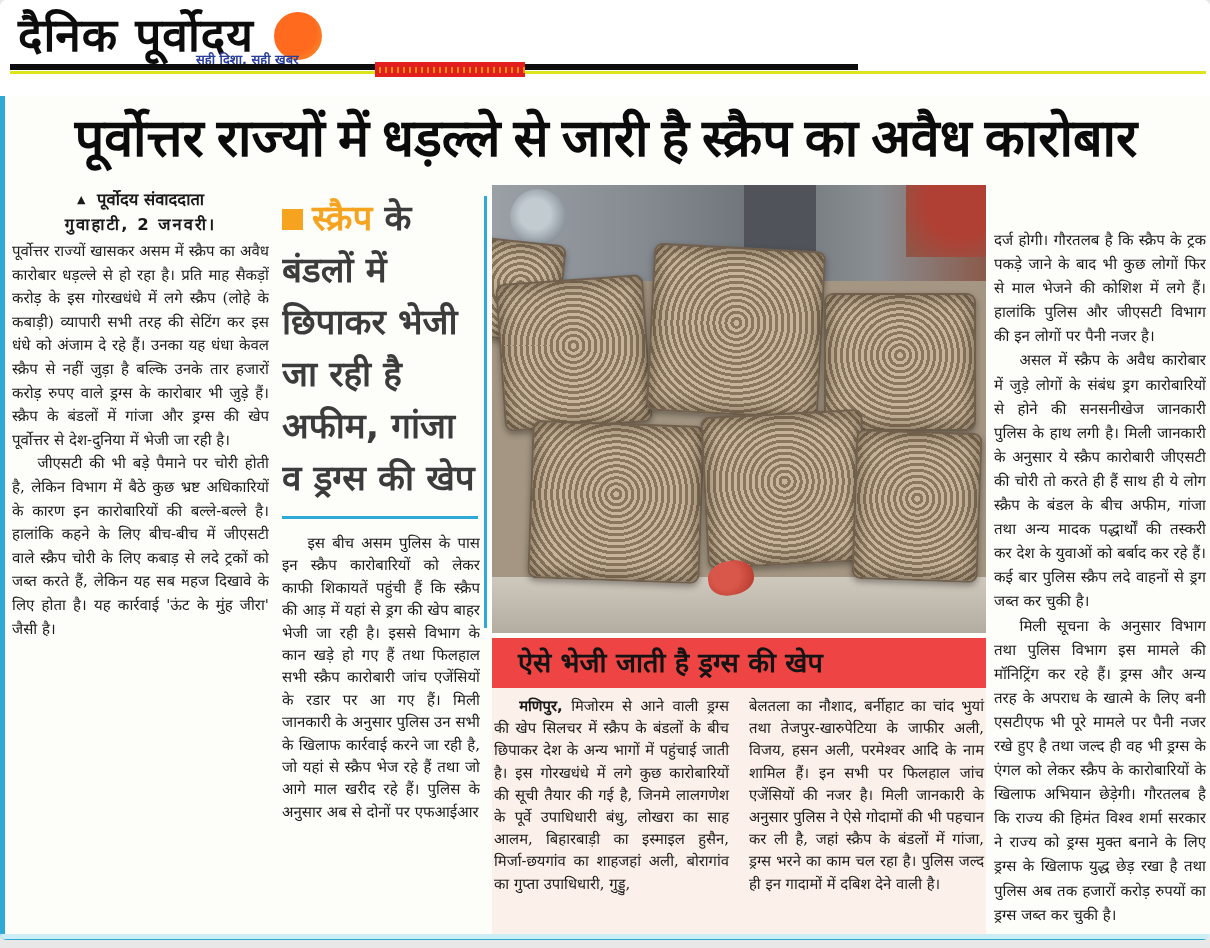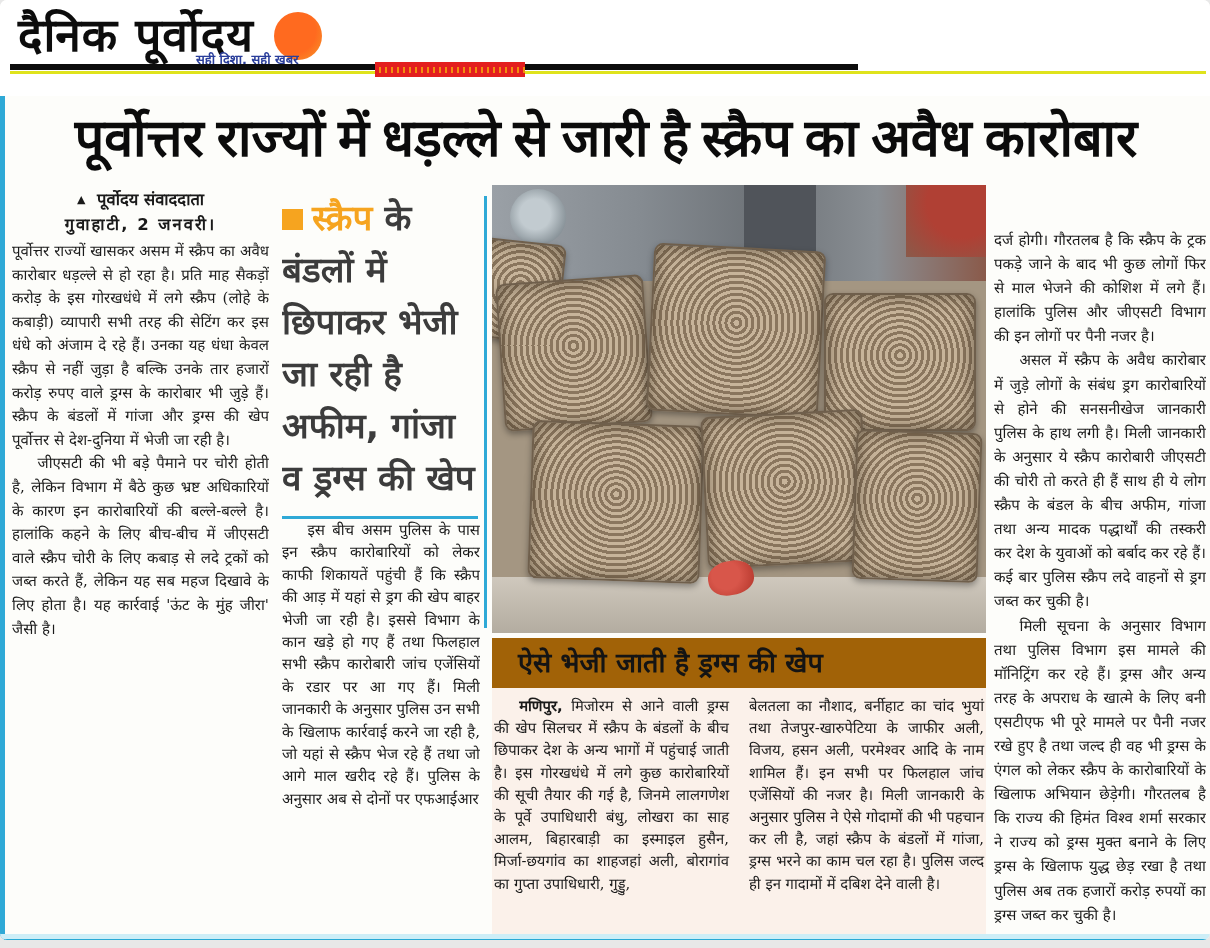--- a/index.html
+++ b/index.html
@@ -44,21 +44,21 @@
   .dateline { text-align:center; font-weight:700; font-size:16.5px; line-height:26px;
               font-family:"DejaVu Sans", sans-serif; letter-spacing:2px; margin-bottom:2px; }
 
   
   .col-stand { position:absolute; left:282px; top:192px; width:198px; height:742px; overflow:hidden; }
   .standfirst { font-family:"DejaVu Sans", sans-serif; font-weight:800; font-size:35px;
                 line-height:52px; color:#3c3c3c; }
   .sf-bullet { display:inline-block; width:21px; height:21px; background:#f6a41f; margin-right:9px; }
   .sf-hl { color:#f6a41f; }
   .stand-rule { margin-top:12px; width:196px; height:3px; background:#2fa9d6; }
-  .stand-body { font-size:15px; line-height:22.4px; text-align:justify; }
+  .stand-body { margin-top:13px; font-size:15px; line-height:22.4px; text-align:justify; }
   .vline { position:absolute; left:484px; top:196px; width:3px; height:432px; background:#2fa9d6; }
 
   
   .photo { position:absolute; left:492px; top:185px; width:494px; height:448px; overflow:hidden;
            background:#a49682; }
   .ph-top { position:absolute; left:0; top:0; width:494px; height:96px;
             background:linear-gradient(90deg,#9aa0a6 0%,#858b91 30%,#6d7277 55%,#8a8f94 78%,#8a5a4a 100%); }
   .ph-motor { position:absolute; left:18px; top:4px; width:56px; height:56px; border-radius:50%;
               background:radial-gradient(circle at 45% 45%, #c2cbd0 0 35%, #8d979d 70%, #5f686e 100%); }
   .ph-cabinet { position:absolute; left:252px; top:0; width:72px; height:96px; background:#50545a; }
@@ -76,21 +76,21 @@
   .b7 { left:-14px; top:56px; width:84px; height:100px; transform:rotate(6deg); }
   .ph-floor { position:absolute; left:0; top:392px; width:494px; height:56px;
               background:linear-gradient(#cfc8bd, #b3aca0); }
   .ph-cloth { position:absolute; left:216px; top:376px; width:46px; height:34px; border-radius:45%;
               background:radial-gradient(circle at 40% 40%, #d8564a 0 40%, #b03328 100%);
               transform:rotate(-12deg); }
 
   
   .photo-section { position:absolute; left:492px; top:638px; width:494px; height:296px;
                    background:#fbf1ea; overflow:hidden; }
-  .pink-head { height:50px; background:#a16207; font-family:"DejaVu Sans", sans-serif;
+  .pink-head { height:50px; background:#ef4444; font-family:"DejaVu Sans", sans-serif;
                font-weight:800; font-size:27px; line-height:50px; color:#141414; padding-left:26px;
                white-space:nowrap; overflow:hidden; }
   .two-col { display:flex; gap:20px; padding:7px 2px 0 2px; }
   .two-col p { width:240px; font-size:14.8px; line-height:22.2px; text-align:justify; }
   .lead-in { font-weight:700; font-family:"DejaVu Sans", sans-serif; }
 
   
   .col-right { position:absolute; left:994px; top:188px; width:212px; height:744px; overflow:hidden;
                font-size:15px; line-height:24.1px;margin-top:40px; }
 </style>

